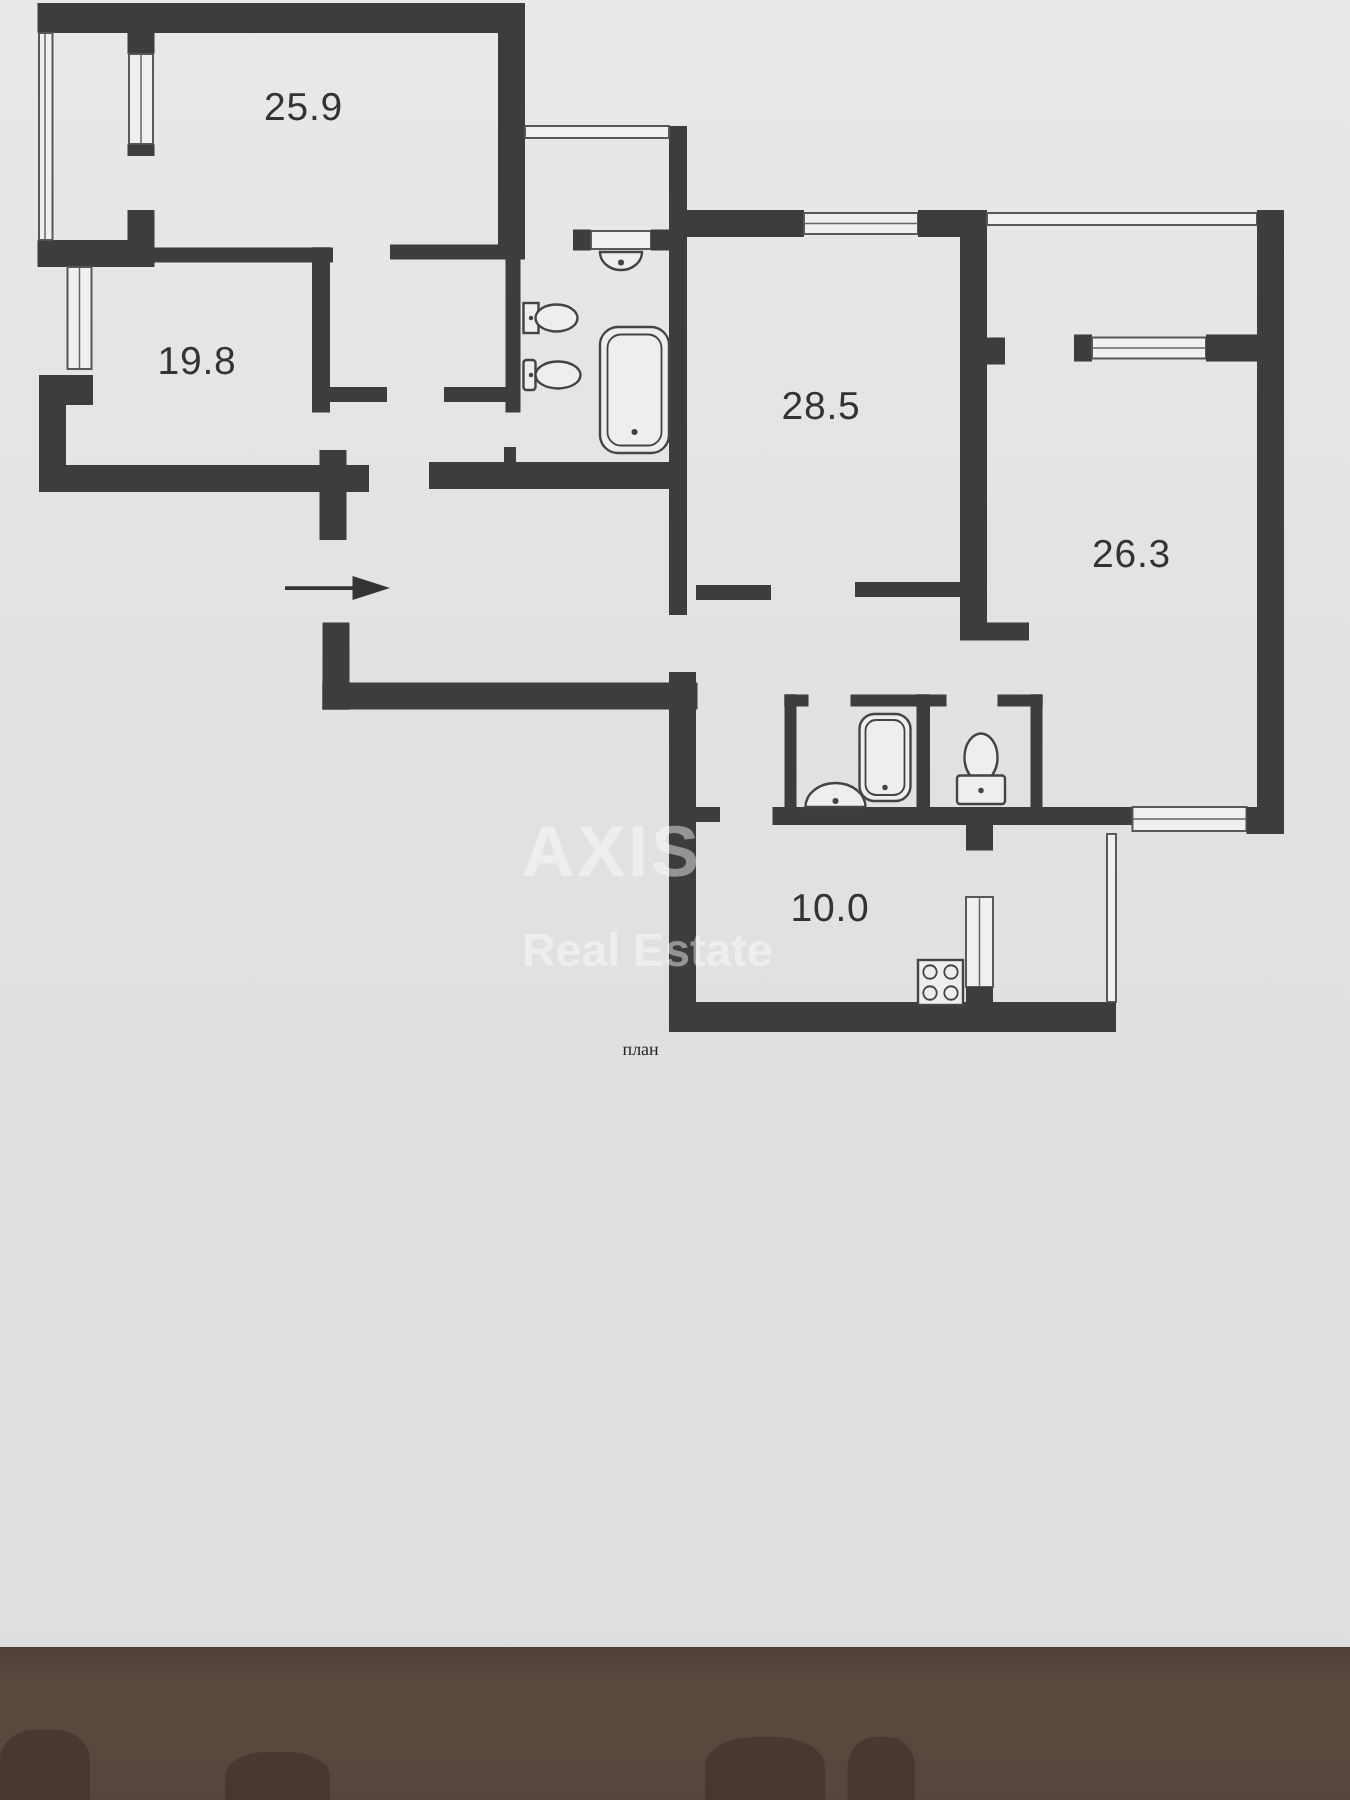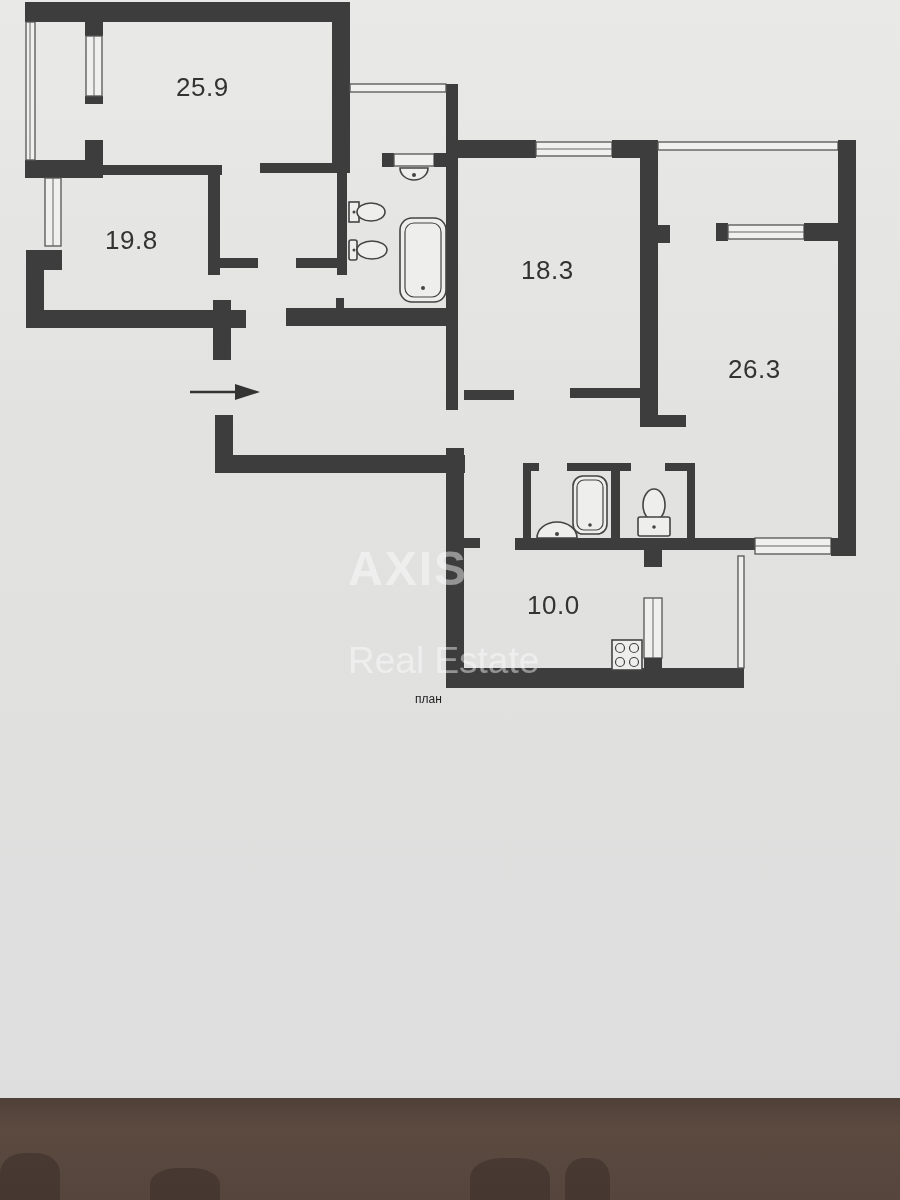--- a/index.html
+++ b/index.html
@@ -24,29 +24,29 @@
     .win-frame { fill: #f0f0ef; stroke: #555; stroke-width: 1.3; }
     .win-line { stroke: #666; stroke-width: 1; }
     .fixture { fill: #eeeeed; stroke: #444; stroke-width: 1.6; }
     .fixture-thin { fill: none; stroke: #444; stroke-width: 1.2; }
     .room-label {
       position: absolute; font-size: 26px; color: #333; letter-spacing: .5px;
       font-family: "Liberation Sans", sans-serif;
     }
     .caption {
       position: absolute; font-size: 12px; color: #222;
-      font-family: Liberation Sans, sans-serif;
+      font-family: Liberation Serif, serif;
     }
     .watermark-main {
       position: absolute; left: 348px; top: 545px; font-size: 48px; font-weight: bold;
       color: rgba(255,255,255,0.45); letter-spacing: 2px; line-height: 1;
     }
     .watermark-sub {
-      position: absolute; left: 348px; top: 642px; font-size: 37px;
-      color: rgba(255,255,255,0.45); line-height: 1;
+      position: absolute; left: 348px; top: 618px; font-size: 31px;
+      color: rgba(255,255,255,0.45); line-height: 1; font-weight: bold;
     }
   </style>
 </head>
 <body>
 
 <div class="paper"></div>
 
 <svg class="plan" width="900" height="1100" viewBox="0 0 900 1100">
 
   <rect class="wall" x="25" y="2" width="325" height="20"></rect>
@@ -170,23 +170,23 @@
   <rect class="wall" x="644" y="658" width="18" height="12"></rect>
   <g>
     <rect class="fixture" x="612" y="640" width="30" height="30"></rect>
     <circle class="fixture-thin" cx="620" cy="648" r="4.5"></circle>
     <circle class="fixture-thin" cx="634" cy="648" r="4.5"></circle>
     <circle class="fixture-thin" cx="620" cy="662" r="4.5"></circle>
     <circle class="fixture-thin" cx="634" cy="662" r="4.5"></circle>
   </g>
 </svg>
 
-<div class="room-label" style="left:176px; top:72px;">25.9</div>
+<div class="room-label" style="left:176px; top:56px;">25.9</div>
 <div class="room-label" style="left:105px; top:225px;">19.8</div>
-<div class="room-label" style="left:521px; top:255px;">18.3</div>
+<div class="room-label" style="left:521px; top:255px;">28.5</div>
 <div class="room-label" style="left:728px; top:354px;">26.3</div>
 <div class="room-label" style="left:527px; top:590px;">10.0</div>
 
 <div class="watermark-main">AXIS</div>
 <div class="watermark-sub">Real Estate</div>
 
 <div class="caption" style="left:415px; top:692px;">план</div>
 
 <div class="table-surface">
   <div class="shadow-blob" style="left:0; top:55px; width:60px; height:50px;"></div>

